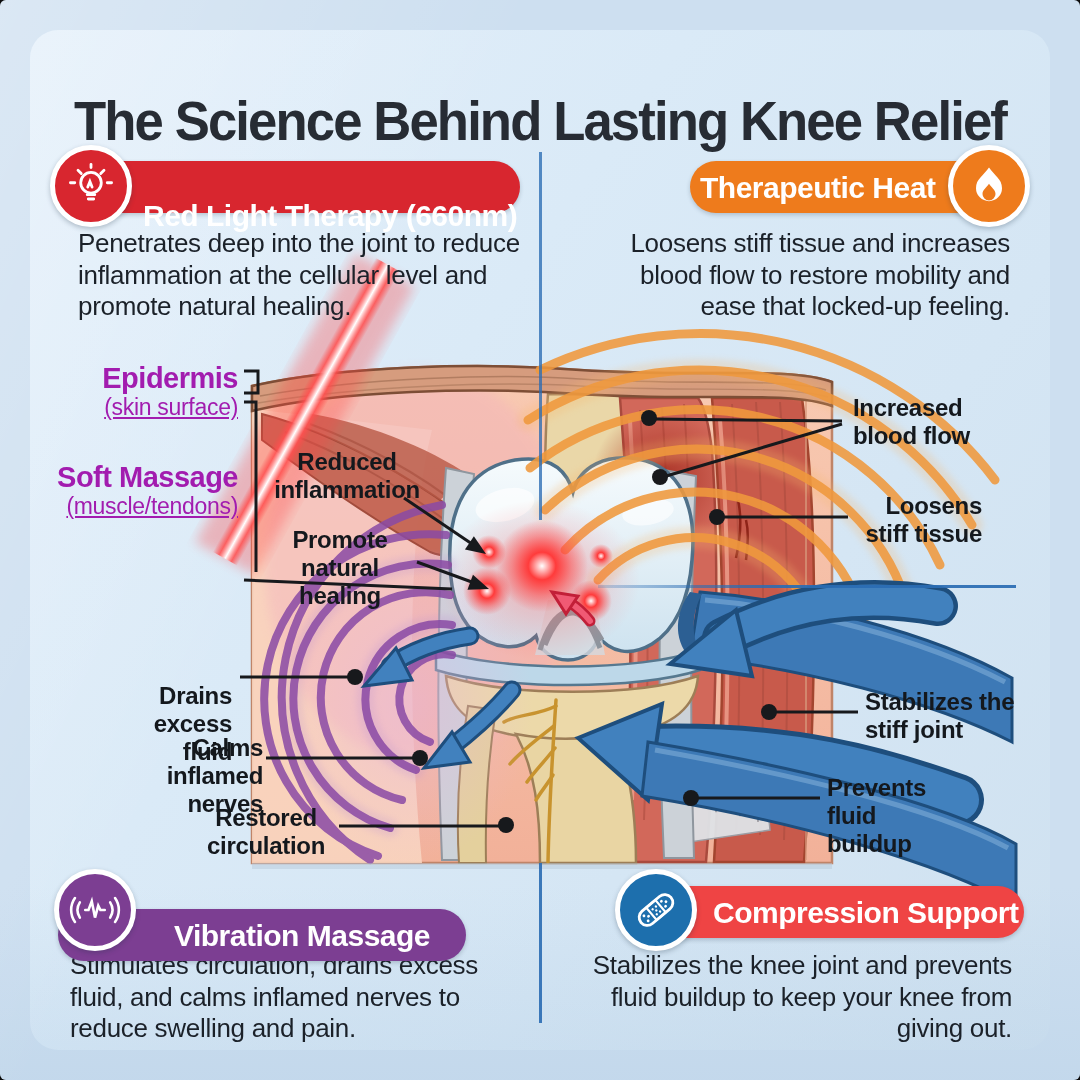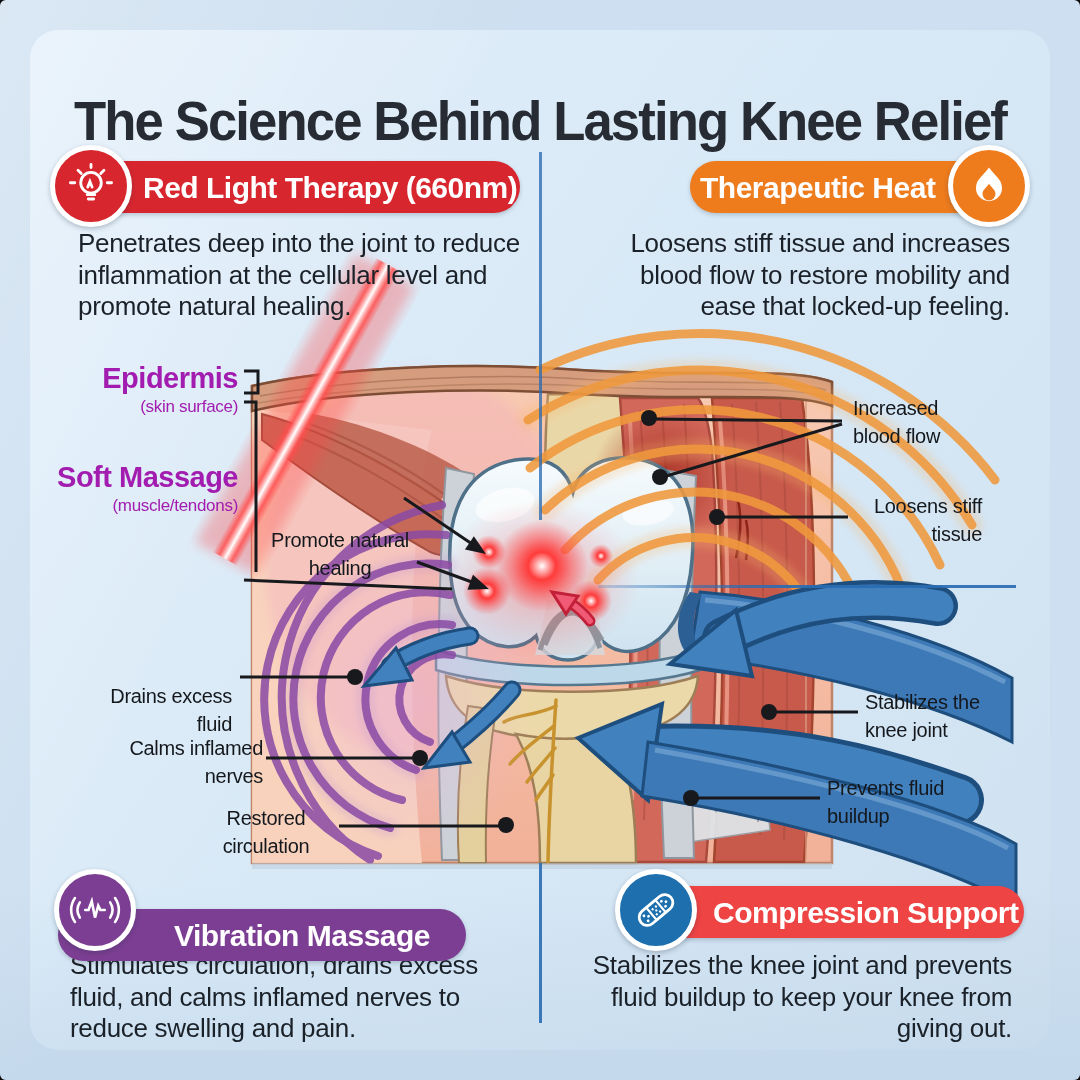--- a/index.html
+++ b/index.html
@@ -19,23 +19,23 @@
   .pill-label{position:absolute;top:0;height:52px;line-height:53px;color:#ffffff;
         font-weight:700;font-size:30px;text-align:center;letter-spacing:-.5px;white-space:nowrap;}
   .badge-circle{position:absolute;width:72px;height:72px;border-radius:50%;border:5px solid #ffffff;
         z-index:7;box-shadow:0 2px 5px rgba(30,50,70,.28);display:flex;align-items:center;justify-content:center;}
   .badge-circle svg{width:52px;height:52px;}
   
   .para{font-size:26px;line-height:1.22;color:#1b2129;z-index:5;letter-spacing:-.3px;}
   
   .anat{z-index:5;text-align:right;color:#a21caf;}
   .anat .main{font-size:29px;font-weight:700;line-height:31px;letter-spacing:-.5px;}
-  .anat .sub{font-size:17px;line-height:26px;letter-spacing:-.3px;}
-  
-  .ann{z-index:5;font-size:20px;line-height:28px;color:#14181d;letter-spacing:-.3px;font-weight:400;}
+  .anat .sub{font-size:23px;line-height:26px;letter-spacing:-.3px;text-decoration:underline;}
+  
+  .ann{z-index:5;font-size:24px;line-height:28px;color:#14181d;letter-spacing:-.3px;font-weight:700;}
   
   .vdiv{left:539px;width:3px;background:#2a6cb3;z-index:3;}
   #hdiv{left:598px;top:585px;width:418px;height:3px;z-index:3;
         background:linear-gradient(to right,rgba(42,108,179,.22),rgba(42,108,179,.92) 45%);}
   svg.layer{position:absolute;left:0;top:0;width:1080px;height:1080px;}
   #illustration{z-index:2;}
   #connectors{z-index:4;pointer-events:none;}
 </style>
 </head>
 <body>
@@ -273,21 +273,21 @@
       <circle cx="660" cy="477" r="8"></circle>
       <circle cx="717" cy="517" r="8"></circle>
       <circle cx="769" cy="712" r="8"></circle>
       <circle cx="691" cy="798" r="8"></circle>
     </g>
   </svg>
 
   <h1 class="abs" id="title">The Science Behind Lasting Knee Relief</h1>
 
   <div class="abs pill" style="left:58px;top:161px;width:462px;background:#d8262f;">
-    <div class="pill-label" style="left:85px;right:24px;">Red Light Therapy (660nm)</div>
+    <div class="pill-label" style="left:85px;right:24px;margin-top:28px;">Red Light Therapy (660nm)</div>
   </div>
   <div class="abs badge-circle" style="left:50px;top:145px;background:#d8262f;">
     <svg viewBox="0 0 48 48" fill="none" stroke="#ffffff" stroke-width="2.6" stroke-linecap="round">
       <circle cx="24" cy="21" r="9.5"></circle>
       <path d="M21,25 l2,-5 2,5"></path>
       <path d="M20.5,32 h7 M21.5,36 h5"></path>
       <path d="M9,21 h-4 M43,21 h-4 M12,9.5 l3,3 M36,9.5 l-3,3 M24,4 v3"></path>
     </svg>
   </div>
   <div class="abs para" style="left:78px;top:228px;width:458px;text-align:left;">Penetrates deep into the joint to reduce inflammation at the cellular level and promote natural healing.</div>
@@ -305,27 +305,28 @@
 
   <div class="abs anat" style="left:0;top:363px;width:238px;">
     <div class="main">Epidermis</div>
     <div class="sub">(skin surface)</div>
   </div>
   <div class="abs anat" style="left:0;top:462px;width:238px;">
     <div class="main">Soft Massage</div>
     <div class="sub">(muscle/tendons)</div>
   </div>
 
+  <div class="abs ann" style="left:267px;top:448px;width:160px;text-align:center;">Reduced inflammation</div>
   <div class="abs ann" style="left:258px;top:526px;width:164px;text-align:center;">Promote natural healing</div>
   <div class="abs ann" style="left:853px;top:394px;width:125px;text-align:left;">Increased blood flow</div>
   <div class="abs ann" style="left:857px;top:492px;width:125px;text-align:right;">Loosens stiff tissue</div>
   <div class="abs ann" style="left:102px;top:650px;width:130px;text-align:right;margin-top:32px;">Drains excess fluid</div>
   <div class="abs ann" style="left:98px;top:734px;width:165px;text-align:right;">Calms inflamed nerves</div>
   <div class="abs ann" style="left:200px;top:804px;width:132px;text-align:center;">Restored circulation</div>
-  <div class="abs ann" style="left:865px;top:688px;width:160px;text-align:left;">Stabilizes the knee joint</div>
+  <div class="abs ann" style="left:865px;top:688px;width:160px;text-align:left;">Stabilizes the stiff joint</div>
   <div class="abs ann" style="left:827px;top:774px;width:130px;text-align:left;">Prevents fluid buildup</div>
 
   <div class="abs pill" style="left:58px;top:886px;width:408px;background:#7c3e92;margin-top:23px;">
     <div class="pill-label" style="left:90px;right:10px;">Vibration Massage</div>
   </div>
   <div class="abs badge-circle" style="left:54px;top:869px;background:#7c3e92;">
     <svg viewBox="0 0 48 48" fill="none" stroke="#ffffff" stroke-width="2.4" stroke-linecap="round">
       <polyline points="15,24 18,24 21,16 24,31 27,20 29,24 33,24"></polyline>
       <path d="M10,17 a13,13 0 0 0 0,14 M38,17 a13,13 0 0 1 0,14"></path>
       <path d="M5.5,13 a19,19 0 0 0 0,22 M42.5,13 a19,19 0 0 1 0,22"></path>

